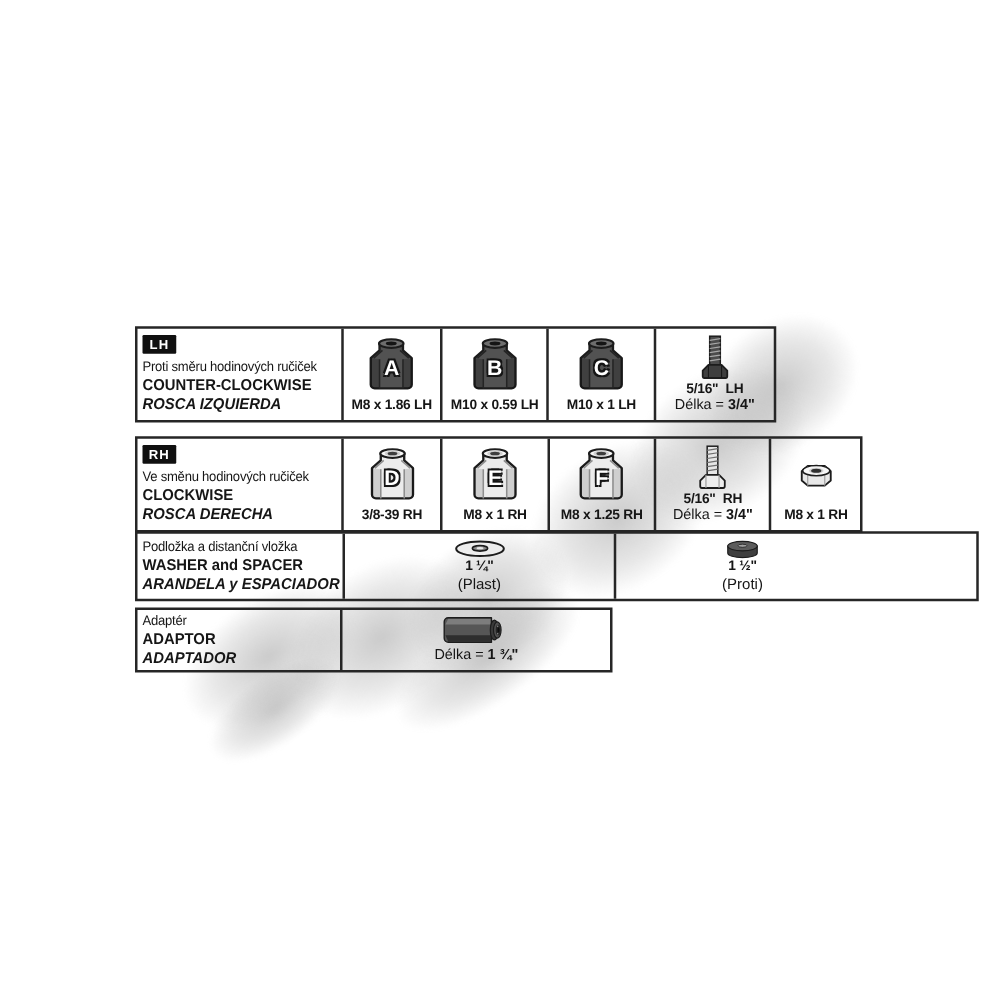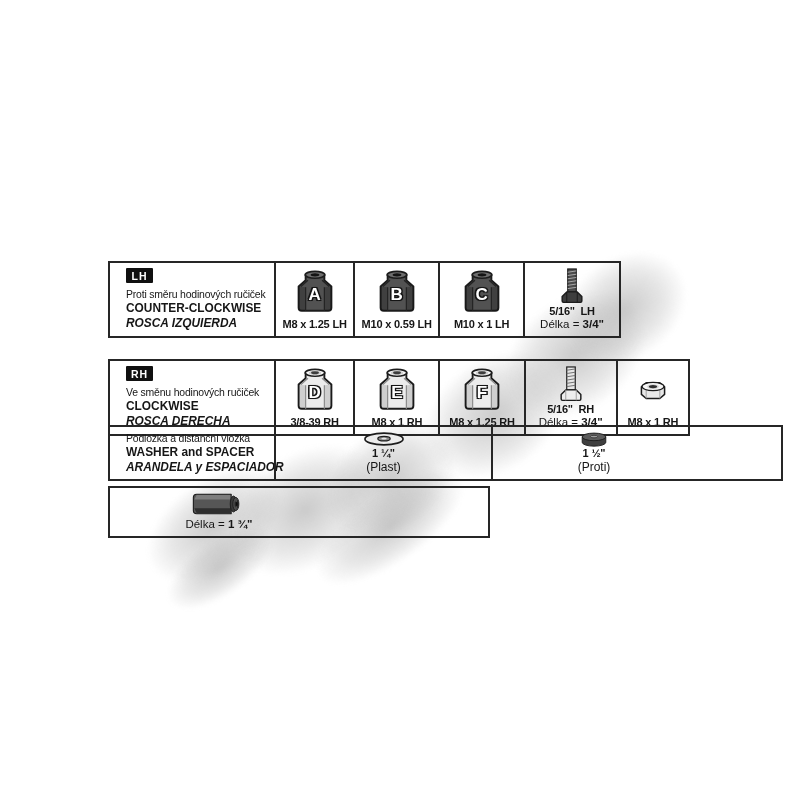--- a/index.html
+++ b/index.html
@@ -25,21 +25,21 @@
     border:2px solid #262626;background:transparent;
   }
   .cell{
     box-sizing:border-box;border-left:2px solid #262626;
     display:flex;flex-direction:column;align-items:center;
     justify-content:space-between;padding:4px 2px 5px;position:relative;
   }
   .cell:first-child{border-left:none;}
 
   .label-cell{
-    align-items:flex-start;justify-content:center;padding:5px 16px;
+    align-items:flex-start;justify-content:center;padding:5px 4px;
   }
   .label-stack{transform:scaleX(.95);transform-origin:left center;white-space:nowrap;}
   .badge{
     width:27px;height:17px;background:#101010;color:#fff;
     font-weight:bold;font-size:10.5px;letter-spacing:1px;
     display:flex;align-items:center;justify-content:center;
     margin-bottom:4px;border-radius:1px;
   }
   .lbl-cs{font-size:11px;line-height:14px;font-weight:400;letter-spacing:-.2px;}
   .lbl-en{font-size:12.5px;line-height:15px;font-weight:700;}
@@ -56,21 +56,21 @@
   .spec{
     font-weight:700;font-size:11px;letter-spacing:-.2px;
     text-align:center;white-space:nowrap;line-height:13px;
   }
   .spec2{font-size:11.5px;text-align:center;white-space:nowrap;line-height:13px;}
   .spec2 .val{font-weight:700;}
   .mat{font-weight:400;font-size:12px;line-height:14px;text-align:center;white-space:nowrap;}
 
   
   #row-lh{left:108px;top:261px;width:513px;height:77px;}
-  #row-rh{left:108px;top:359px;width:582px;height:77px;}
+  #row-rh{left:108px;top:349px;width:582px;height:77px;}
   #row-washer{left:108px;top:425px;width:675px;height:56px;}
   #row-adapter{left:108px;top:486px;width:382px;height:52px;}
 
   
   .w-label{width:164px;}
   .w-a{width:80px;} .w-b{width:86px;} .w-c{width:86px;}
   .w-bolt{width:97px;} .w-bolt2{width:93px;} .w-hexnut{width:73px;}
   .w-washer{width:217px;} .w-spacer{width:204px;}
   .w-adapt{width:218px;}
 
@@ -173,21 +173,21 @@
         <div class="lbl-es">ROSCA IZQUIERDA</div>
       </div>
     </div>
     <div class="cell w-a">
       <div class="icon-wrap">
         <svg class="part" width="52" height="50" viewBox="0 0 64 64">
             <use href="#lugnut-dark"></use>
           </svg>
         <span class="nut-letter">A</span>
       </div>
-      <div class="spec">M8 x 1.25 LH</div>
+      <div class="spec">M8 x 1.86 LH</div>
     </div>
     <div class="cell w-b">
       <div class="icon-wrap">
         <svg class="part" width="52" height="50" viewBox="0 0 64 64">
             <use href="#lugnut-dark"></use>
           </svg>
         <span class="nut-letter">B</span>
       </div>
       <div class="spec">M10 x 0.59 LH</div>
     </div>
@@ -288,20 +288,27 @@
           <use href="#spacer-thick"></use>
         </svg>
       <div>
         <div class="spec">1 ½"</div>
         <div class="mat">(Proti)</div>
       </div>
     </div>
   </div>
 
   <div class="row" id="row-adapter">
+    <div class="cell label-cell w-label">
+      <div class="label-stack">
+        <div class="lbl-cs">Adaptér</div>
+        <div class="lbl-en">ADAPTOR</div>
+        <div class="lbl-es">ADAPTADOR</div>
+      </div>
+    </div>
     <div class="cell w-adapt" style="padding-top:2px;">
       <svg class="part" width="105" height="33" viewBox="0 0 126 60" preserveAspectRatio="xMidYMid meet">
           <use href="#adapter-hex"></use>
         </svg>
       <div class="spec2"><span>Délka =</span> <span class="val">1 ¾"</span></div>
     </div>
   </div>
 
 </div>
 

